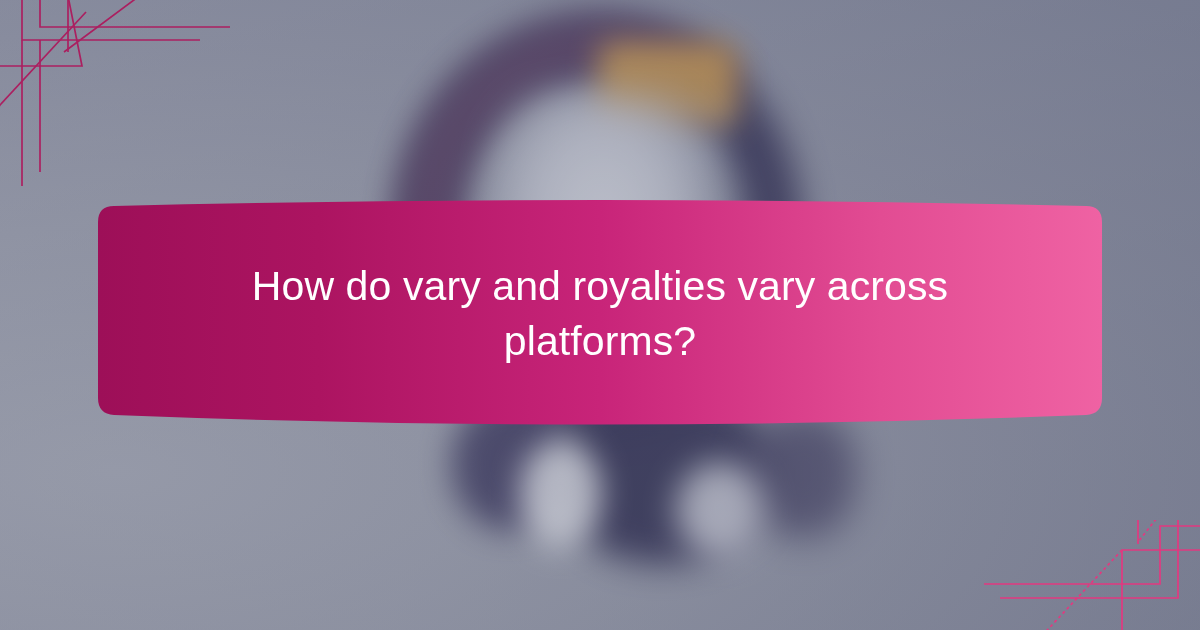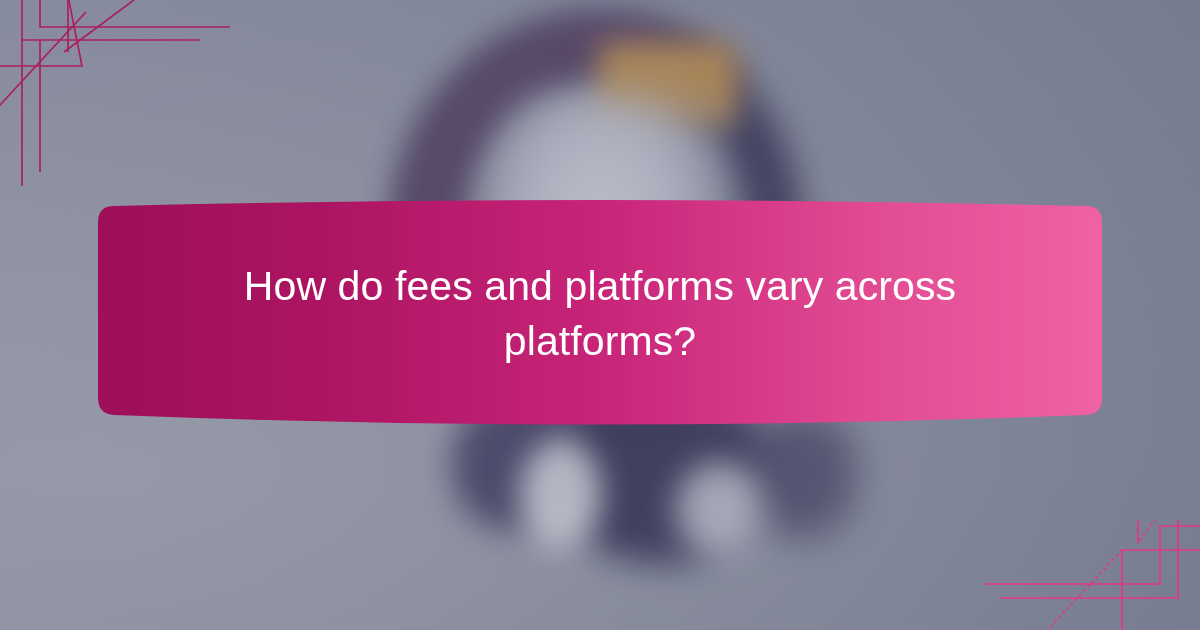--- a/index.html
+++ b/index.html
@@ -241,17 +241,17 @@
                Q 0,8 16,8
                Q 502,-4 988,8
                Q 1004,8 1004,24
                L 1004,200
                Q 1004,216 988,217
                Q 502,236 16,217
                Q 0,216 0,200
                Z" fill="url(#bannerGrad)"></path>
     </svg>
     <div class="banner-text">
-      <h1 class="banner-title">How do fees and platforms vary across platforms?</h1>
+      <h1 class="banner-title">How do vary and royalties vary across platforms?</h1>
     </div>
   </div>
 
 </div>
 
 </body></html>

